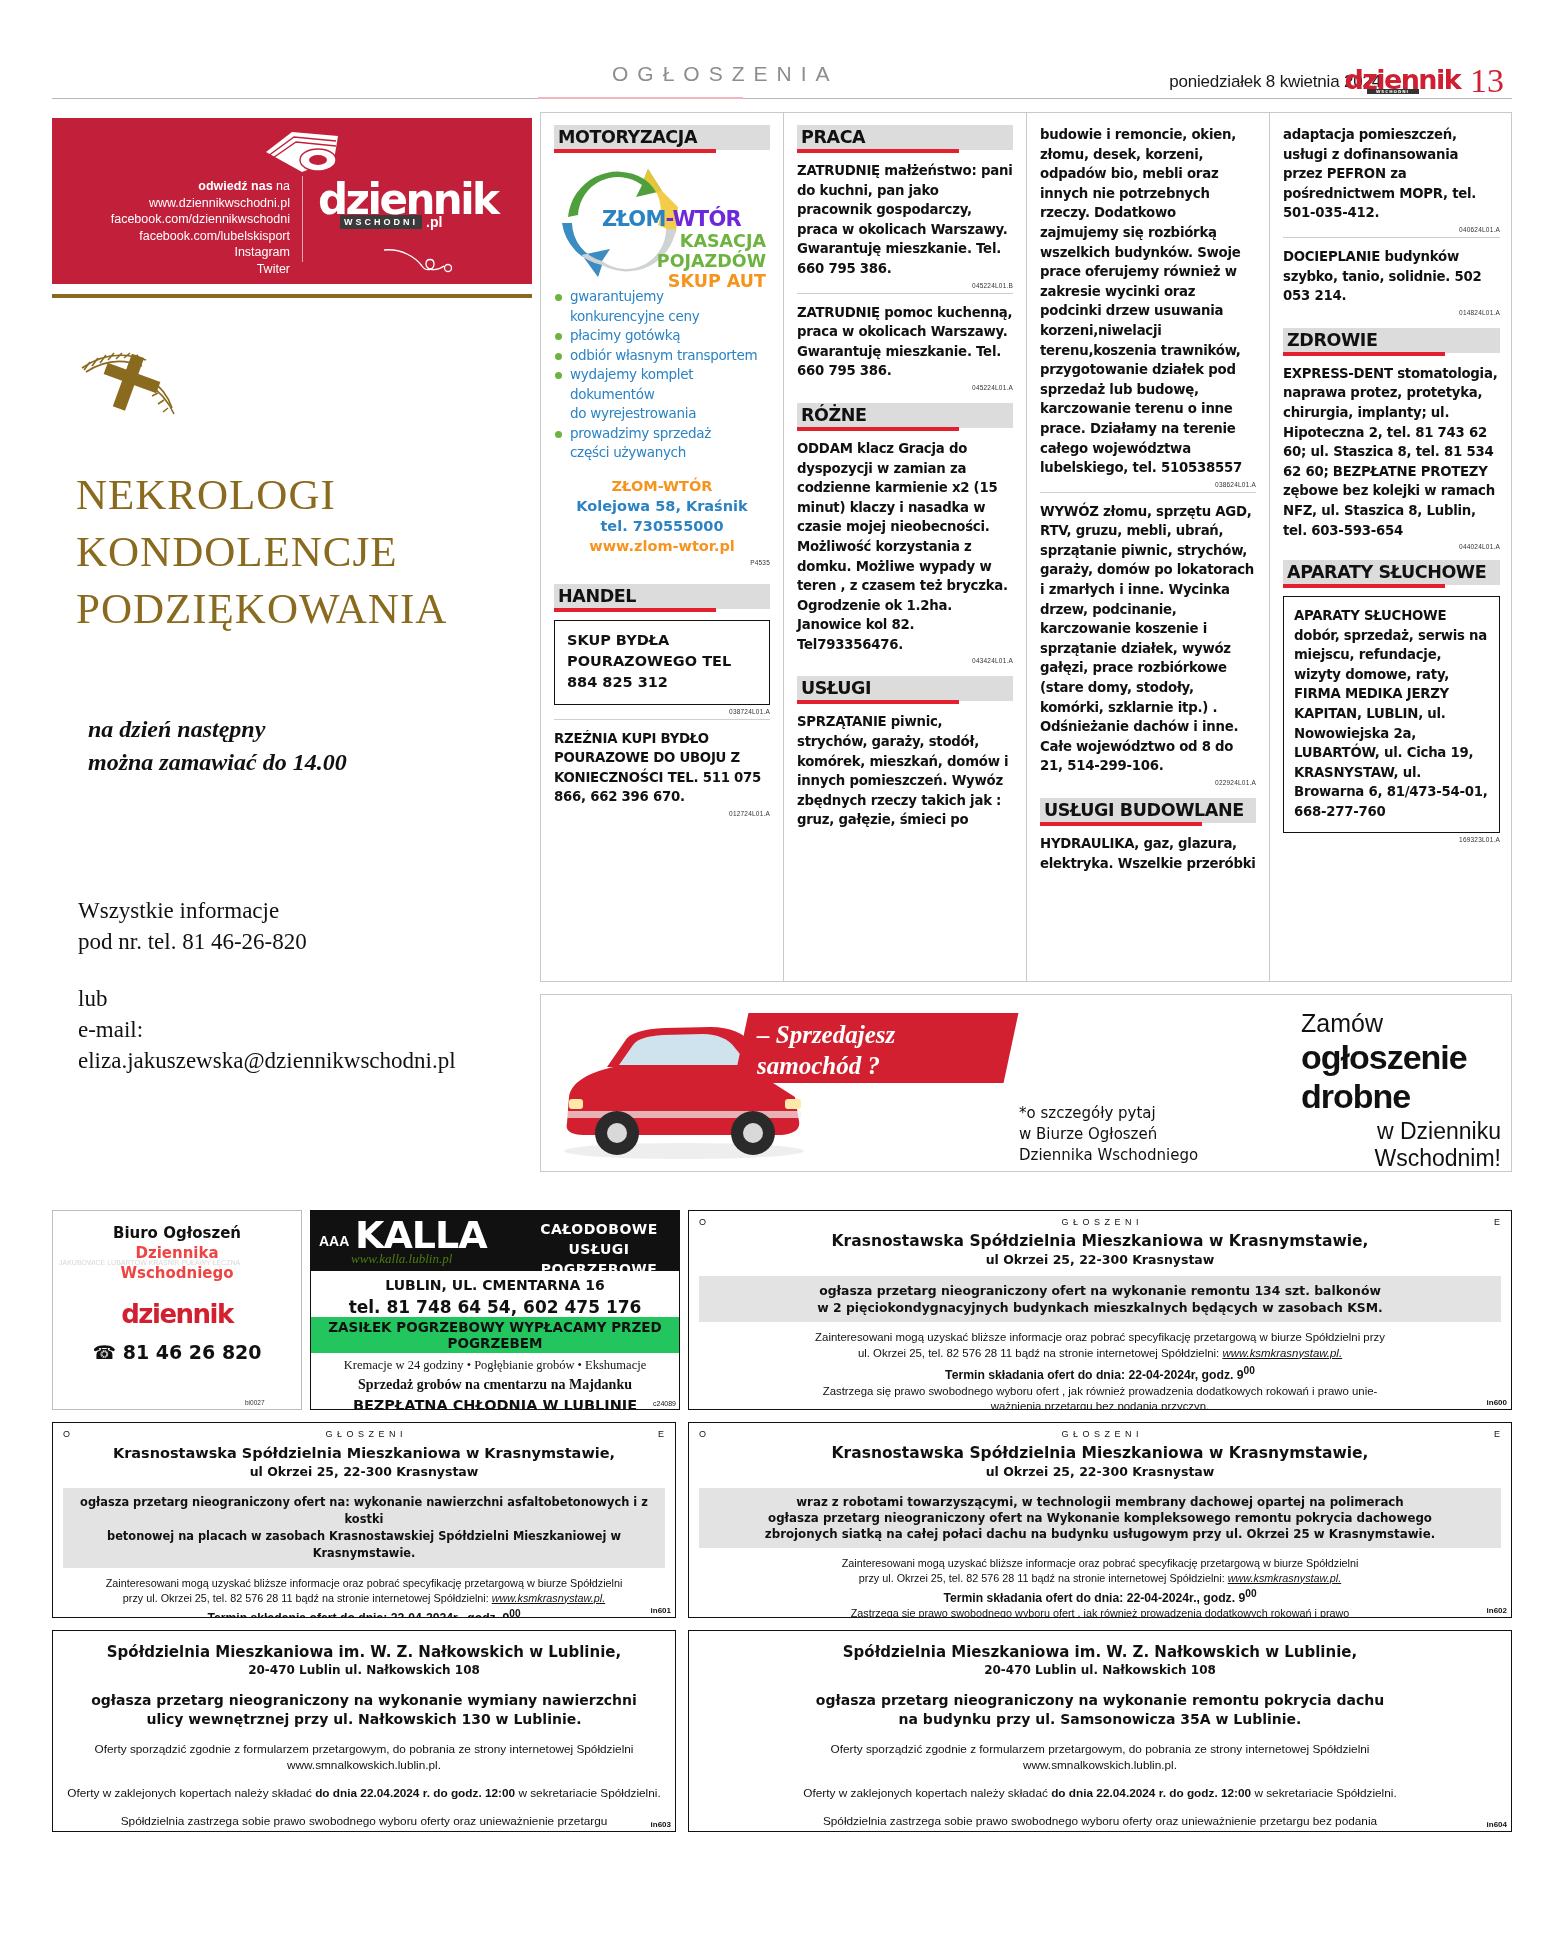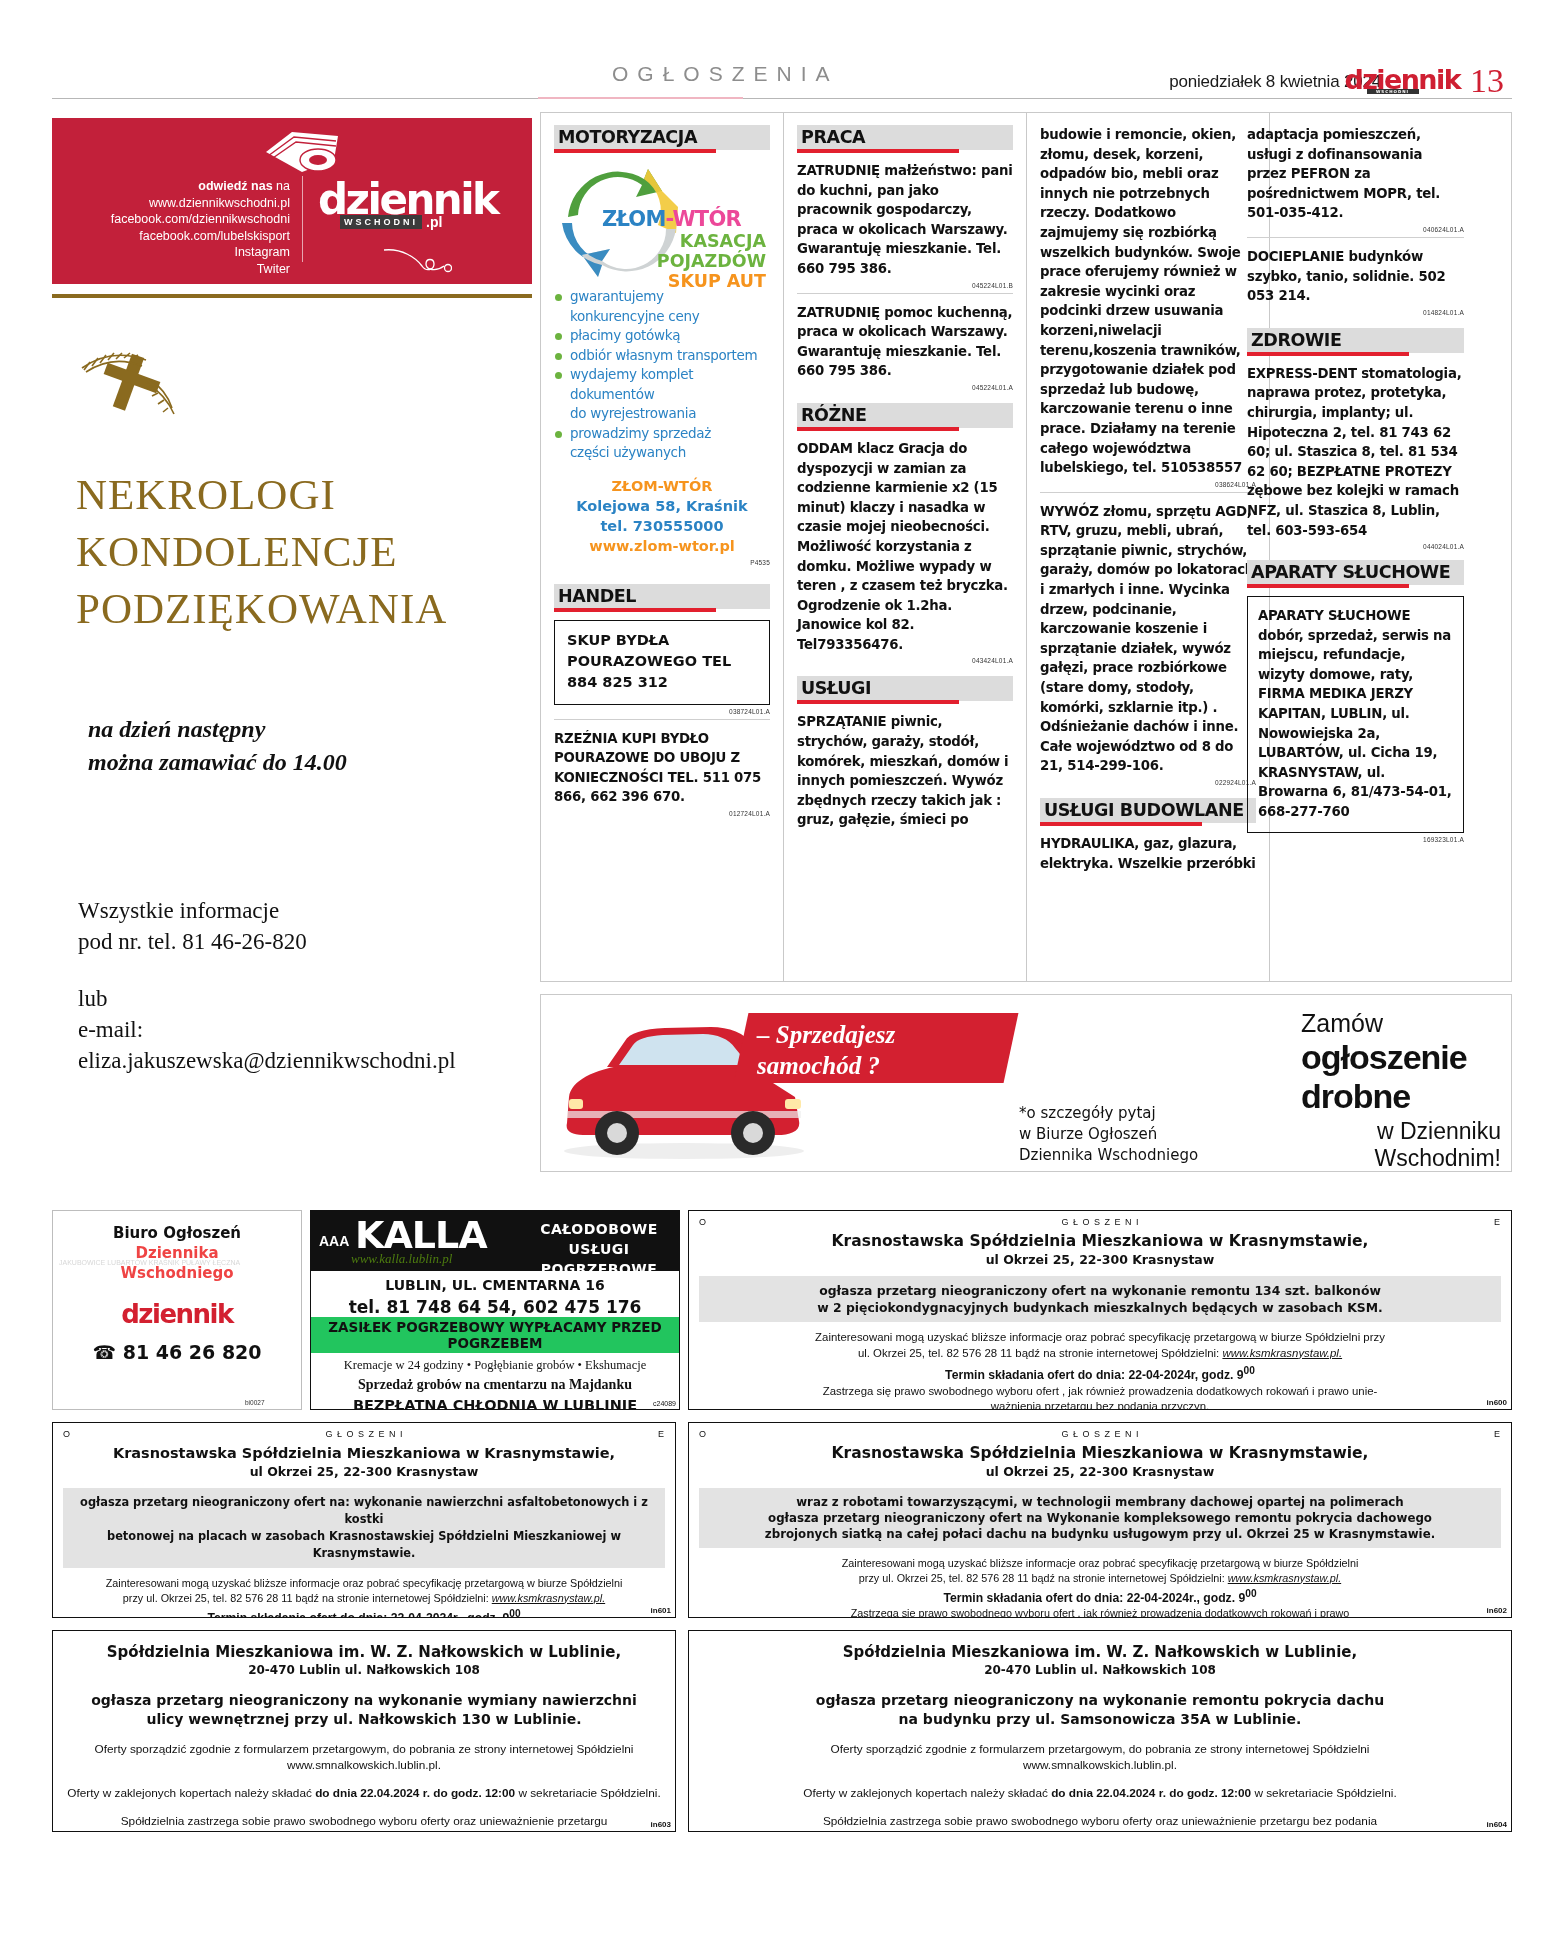--- a/index.html
+++ b/index.html
@@ -104,21 +104,21 @@
     border: 1px solid #c9c9c9;
   }
   .class-col {
     position: absolute; top: 0; width: 243px; height: 868px;
     padding: 12px 13px 0 13px; border-right: 1px solid #c9c9c9;
   }
   .class-col.last { border-right: none; }
   .col1 { left: 0; }
   .col2 { left: 243px; }
   .col3 { left: 486px; }
-  .col4 { left: 693px; }
+  .col4 { left: 729px; }
 
   .cat-head {
     position: relative; background: #dcdcdc; height: 25px; margin-bottom: 11px;
   }
   .cat-head span {
     position: absolute; left: 4px; top: 2px;
     font-family: "DejaVu Sans", sans-serif;
     font-weight: 700; font-size: 17.5px; letter-spacing: -0.4px; color: #111;
   }
   .cat-head::after {
@@ -146,21 +146,21 @@
   
   .zlom-ad { position: relative; padding-top: 2px; }
   .zlom-logo-wrap { position: relative; height: 118px; }
   .zlom-arrows { position: absolute; left: 4px; top: 0; width: 126px; height: 118px; }
   .zlom-word {
     position: absolute; left: 48px; top: 44px;
     font-family: "DejaVu Sans", sans-serif; font-weight: 900; font-size: 21px;
     letter-spacing: -0.8px;
   }
   .zlom-word .zl { color: #2b83c4; }
-  .zlom-word .wt { color: #ec4899; }
+  .zlom-word .wt { color: #6d28d9; }
   .zlom-kasacja {
     position: absolute; right: 4px; top: 68px; text-align: right;
     font-family: "DejaVu Sans", sans-serif; font-weight: 800; font-size: 17.5px;
     line-height: 20px; color: #6cb33f;
   }
   .zlom-kasacja .skup { color: #f6941e; }
 
   .zlom-bullets { margin-top: 6px; list-style: none; }
   .zlom-bullets li {
     position: relative; padding-left: 16px;

